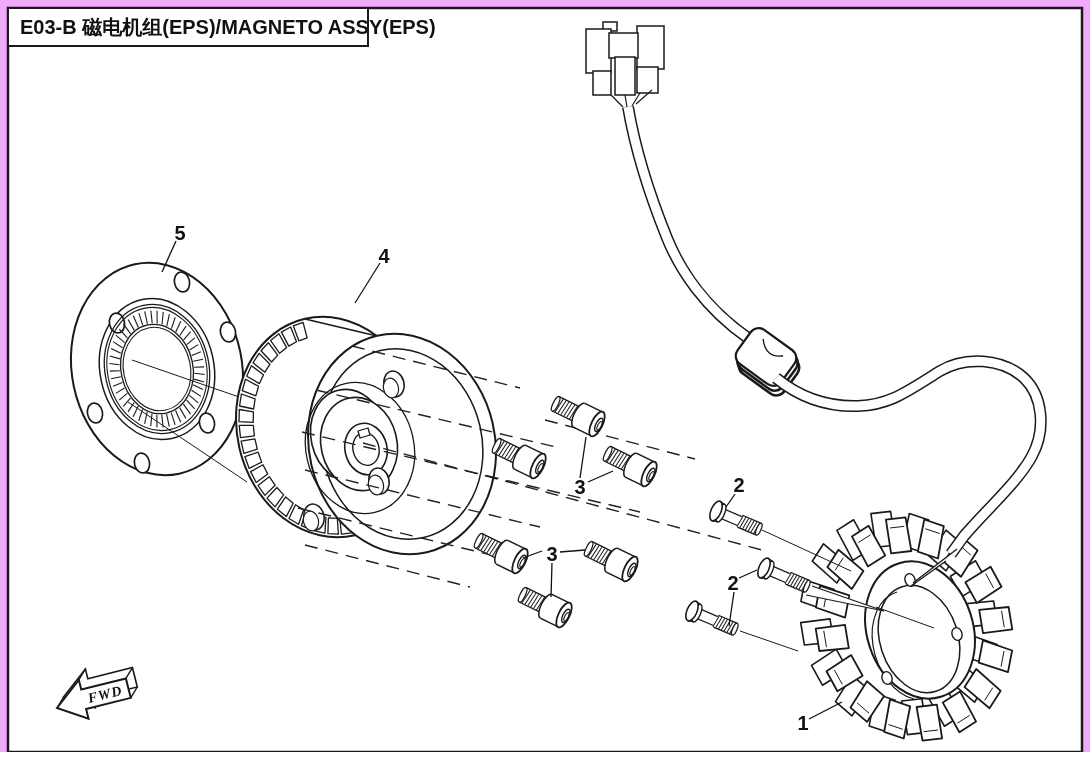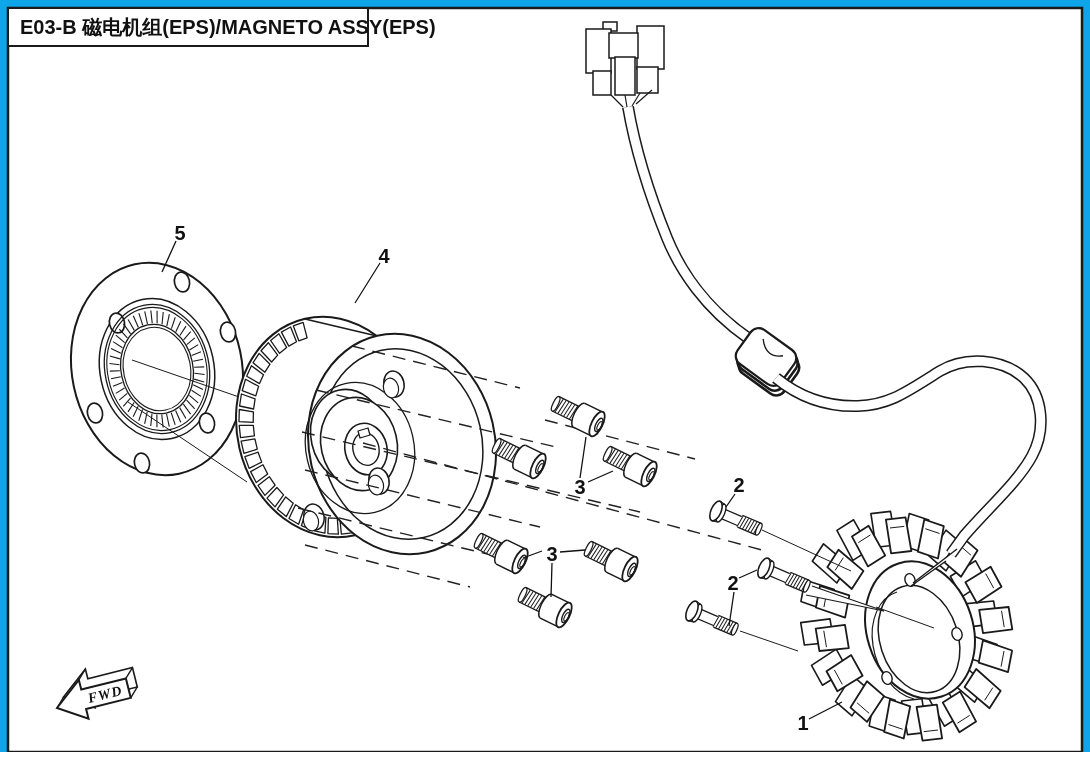--- a/index.html
+++ b/index.html
@@ -1,16 +1,16 @@
 <!DOCTYPE html>
 <html><head>
 <meta charset="utf-8">
 <style>
   html,body{margin:0;padding:0;background:#fff;}
-  .page{position:relative;width:1090px;height:752px;background:#0ea5e9;overflow:hidden;
+  .page{position:relative;width:1090px;height:752px;background:#f0abfc;overflow:hidden;
         font-family:"Liberation Sans",sans-serif;text-align:center;}
   svg{position:absolute;left:0;top:0;}
   .fw{fill:#ffffff;stroke:#1a1a1a;}
   .ln{fill:none;stroke:#1a1a1a;}
   .dash{fill:none;stroke:#222;stroke-width:1.4;stroke-dasharray:13 8;}
   .leader{fill:none;stroke:#111;stroke-width:1.3;}
   .callout{font-family:"Liberation Sans",sans-serif;font-weight:bold;font-size:20px;fill:#111;}
   .title-text{font-family:"Liberation Sans",sans-serif;font-weight:bold;font-size:20px;fill:#111;}
   .fwd-text{font-family:"Liberation Serif",serif;font-style:italic;font-weight:bold;
             font-size:14px;fill:#111;letter-spacing:1px;}

